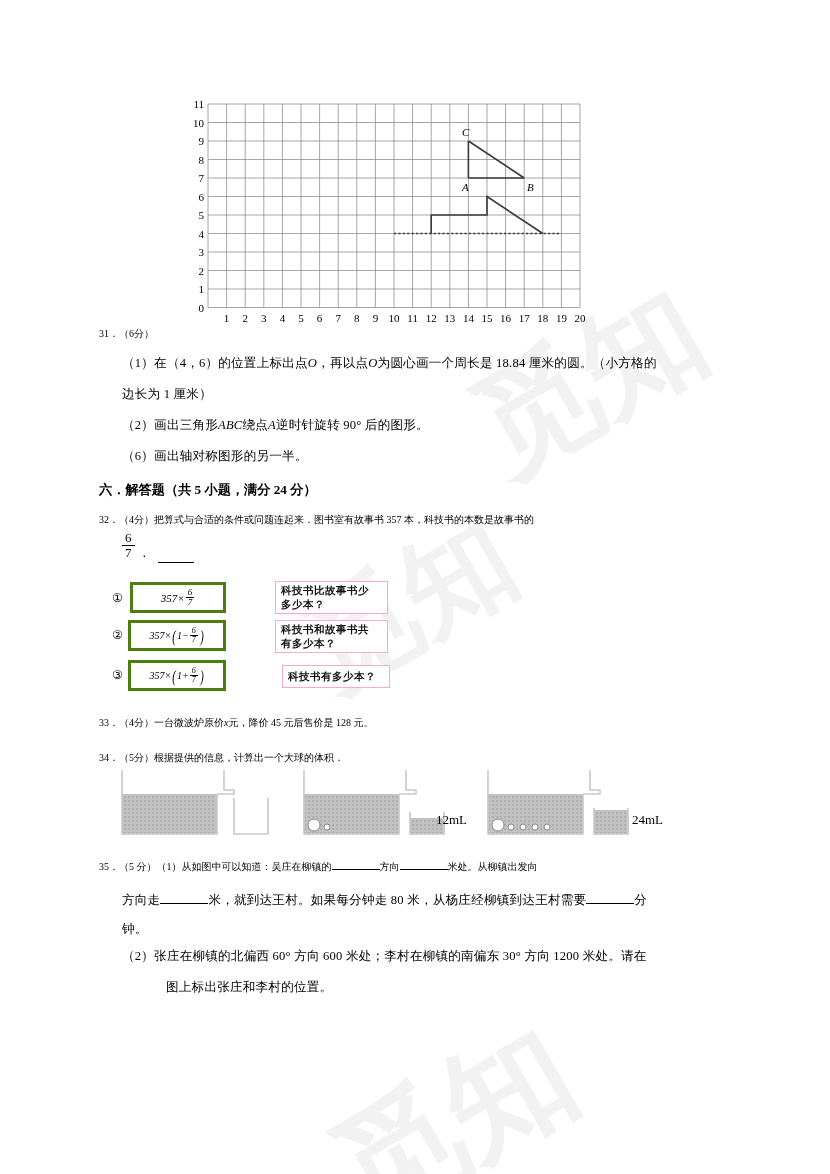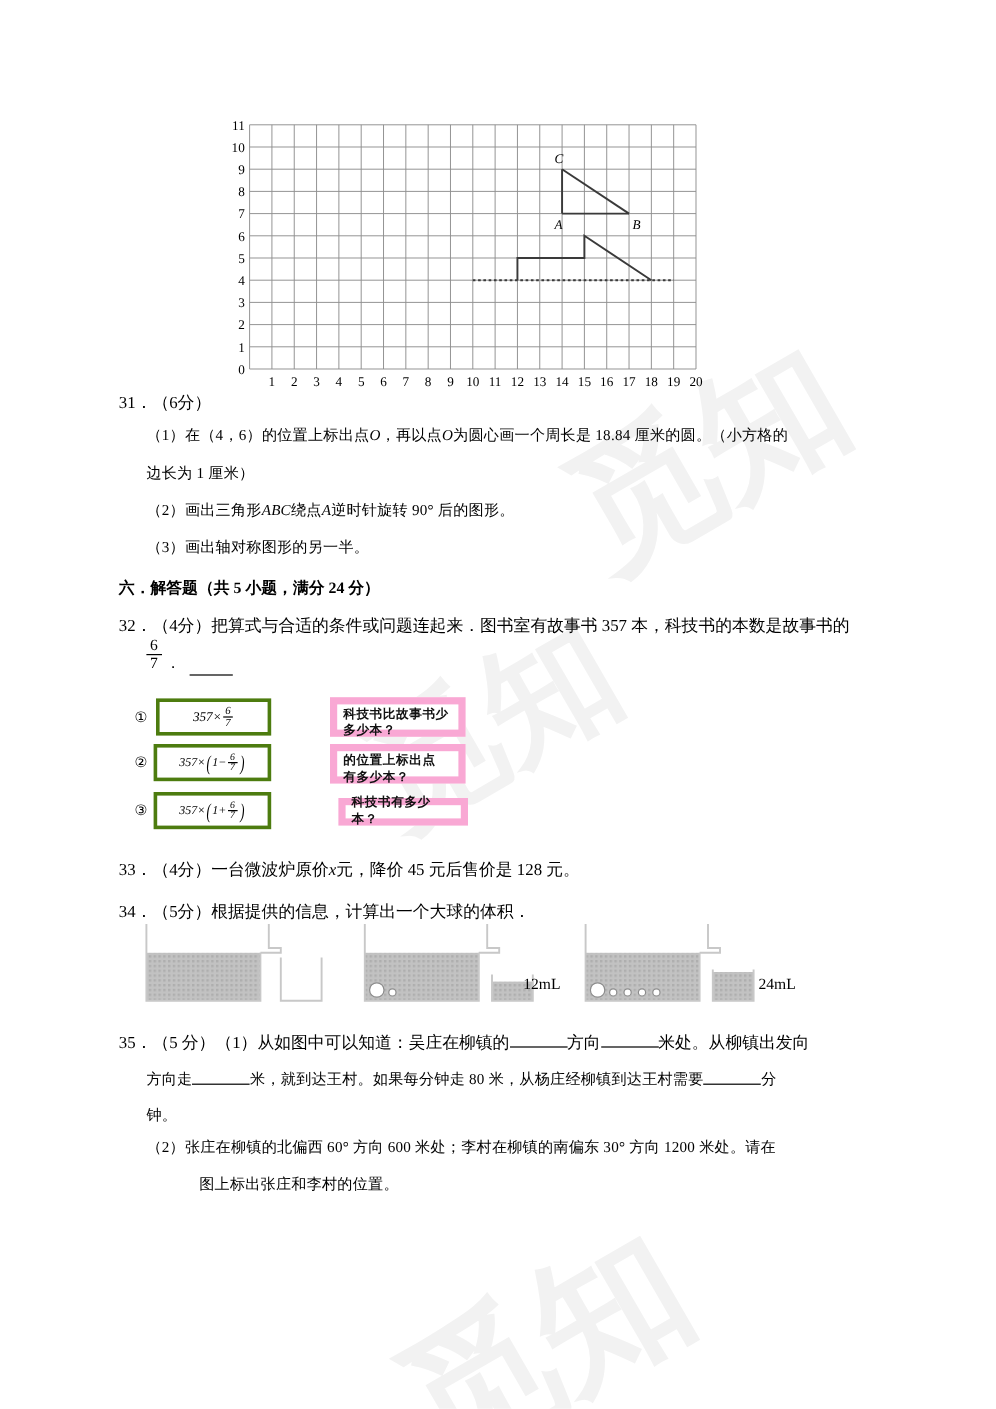--- a/index.html
+++ b/index.html
@@ -50,21 +50,21 @@
   .grid-svg { display: block; }
 
   
   .txt {
     position: absolute;
     font-size: 12.6px;
     line-height: 1.0;
     letter-spacing: 0.2px;
     white-space: nowrap;
   }
-  .q-num { position: absolute; font-size: 14px; white-space: nowrap; }
+  .q-num { position: absolute; font-size: 10px; white-space: nowrap; }
   .ital { font-style: italic; font-family: "Liberation Serif", serif; }
   .sec-head {
     position: absolute;
     font-size: 13.2px;
     font-weight: bold;
     white-space: nowrap;
   }
   .blank-u {
     display: inline-block;
     border-bottom: 1px solid #000;
@@ -119,21 +119,21 @@
     display: flex;
     align-items: center;
     justify-content: center;
     font-size: 11px;
     font-family: "Liberation Serif", serif;
     white-space: nowrap;
     font-style: italic;
   }
   .rbox {
     position: absolute;
-    border: 6px solid #f9a8d4;
+    border: 1px solid #f9a8d4;
     background: #fff;
     box-sizing: border-box;
     padding: 2px 4px 2px 5px;
     font-size: 10.5px;
     font-family: "DejaVu Sans", sans-serif;
     font-weight: 700;
     line-height: 1.32;
     letter-spacing: 0.5px;
     color: #111;
   }
@@ -275,21 +275,21 @@
 
     <div class="txt" style="left:122px; top:357px;">
       <span>（1）在（4，6）的位置上标出点</span><span class="ital">O</span><span>，再以点</span><span class="ital">O</span><span>为圆心画一个周长是 18.84 厘米的圆。（小方格的</span>
     </div>
     <div class="txt" style="left:122px; top:388px;text-align:center;">边长为 1 厘米）</div>
 
     <div class="txt" style="left:122px; top:419px;">
       <span>（2）画出三角形</span><span class="ital">ABC</span><span>绕点</span><span class="ital">A</span><span>逆时针旋转 90°  后的图形。</span>
     </div>
 
-    <div class="txt" style="left:122px; top:450px;">（3）画出轴对称图形的另一半。</div>
+    <div class="txt" style="left:122px; top:450px;">（6）画出轴对称图形的另一半。</div>
 
     <div class="sec-head" style="left:99px; top:481px;">六．解答题（共 5 小题，满分 24 分）</div>
 
     <div class="q-num" style="left:99px; top:513px;">
       <span>32</span><span>．</span><span>（4分）</span><span>把算式与合适的条件或问题连起来．图书室有故事书 357 本，科技书的本数是故事书的</span>
     </div>
 
     <div class="bigfrac" style="left:122px; top:531px;">
       <span class="num">6</span>
       <span class="den">7</span>
@@ -330,21 +330,21 @@
             <span class="den">7</span>
           </span>
           <span class="paren">)</span>
       </div>
 
       <div class="rbox" style="left:163px; top:-1px; width:113px; height:33px;">
         <div>科技书比故事书少</div>
         <div>多少本？</div>
       </div>
       <div class="rbox" style="left:163px; top:38px; width:113px; height:33px;">
-        <div>的位置上标出点</div>
+        <div>科技书和故事书共</div>
         <div>有多少本？</div>
       </div>
       <div class="rbox" style="left:170px; top:83px; width:108px; height:23px; display:flex; align-items:center;">
         <div>科技书有多少本？</div>
       </div>
     </div>
 
     <div class="q-num" style="left:99px; top:716px;text-align:right;">
       <span>33</span><span>．</span><span>（4分）</span><span>一台微波炉原价</span><span class="ital">x</span><span>元，降价 45 元后售价是 128 元。</span>
     </div>

